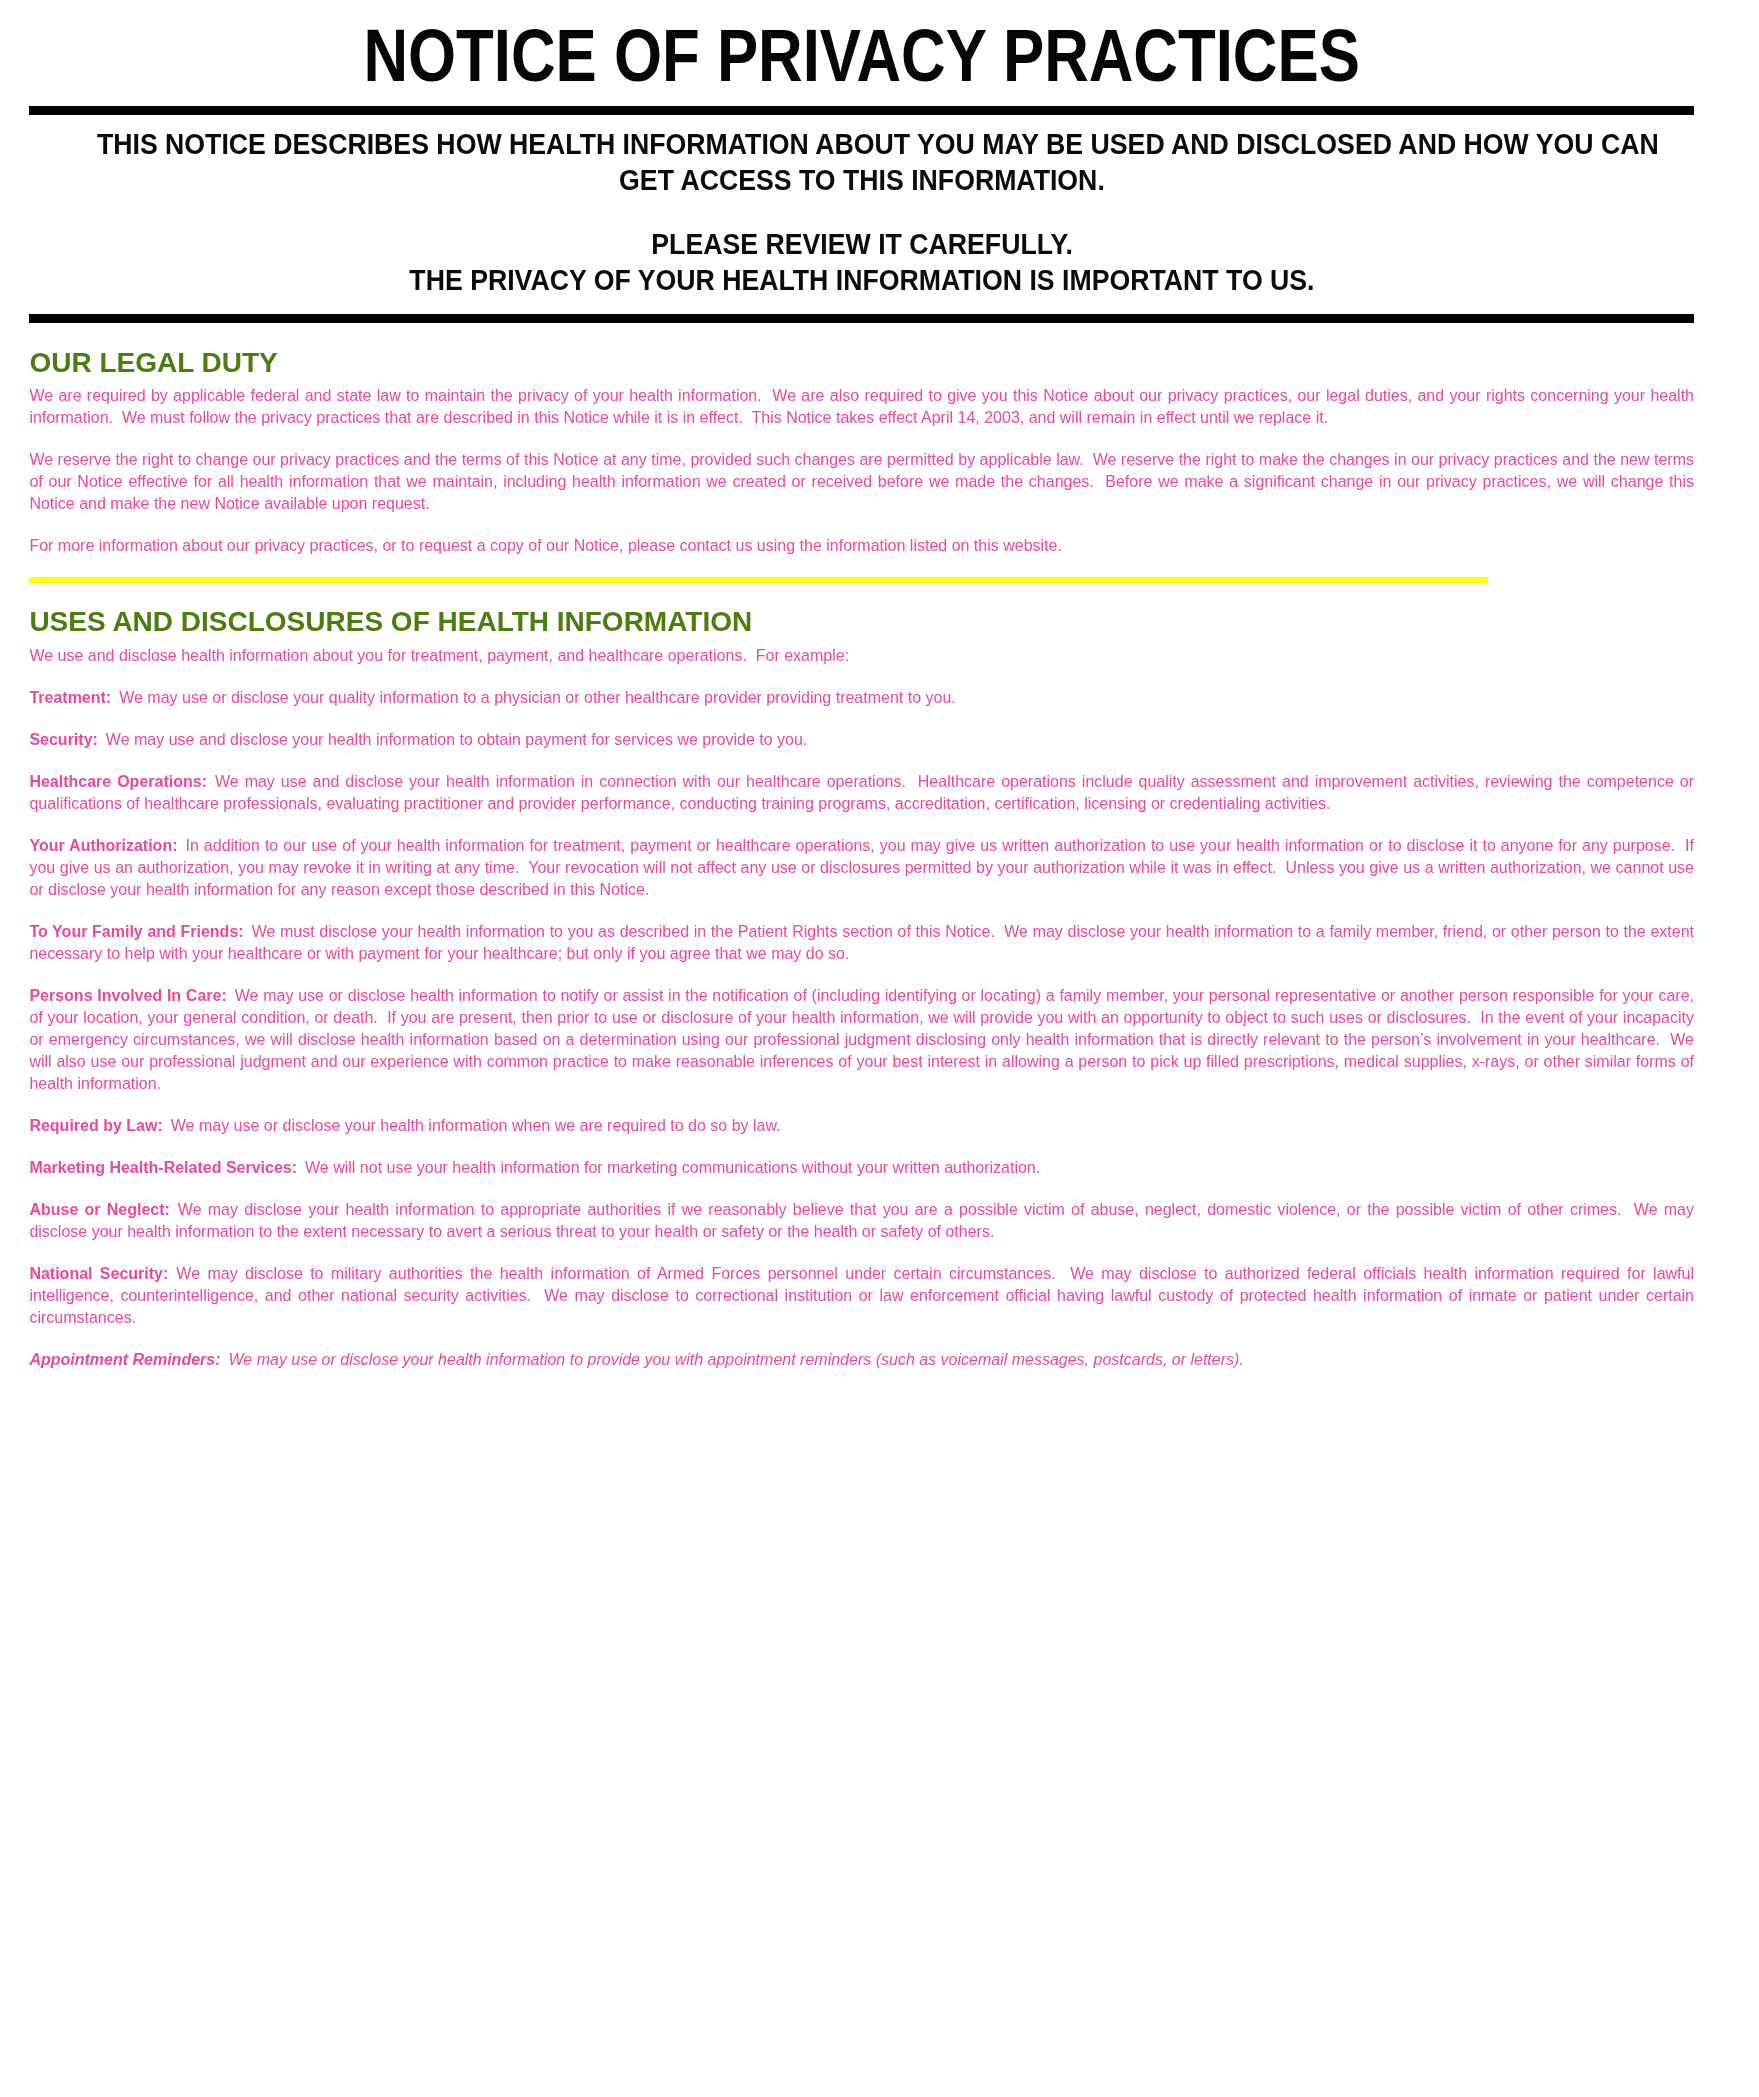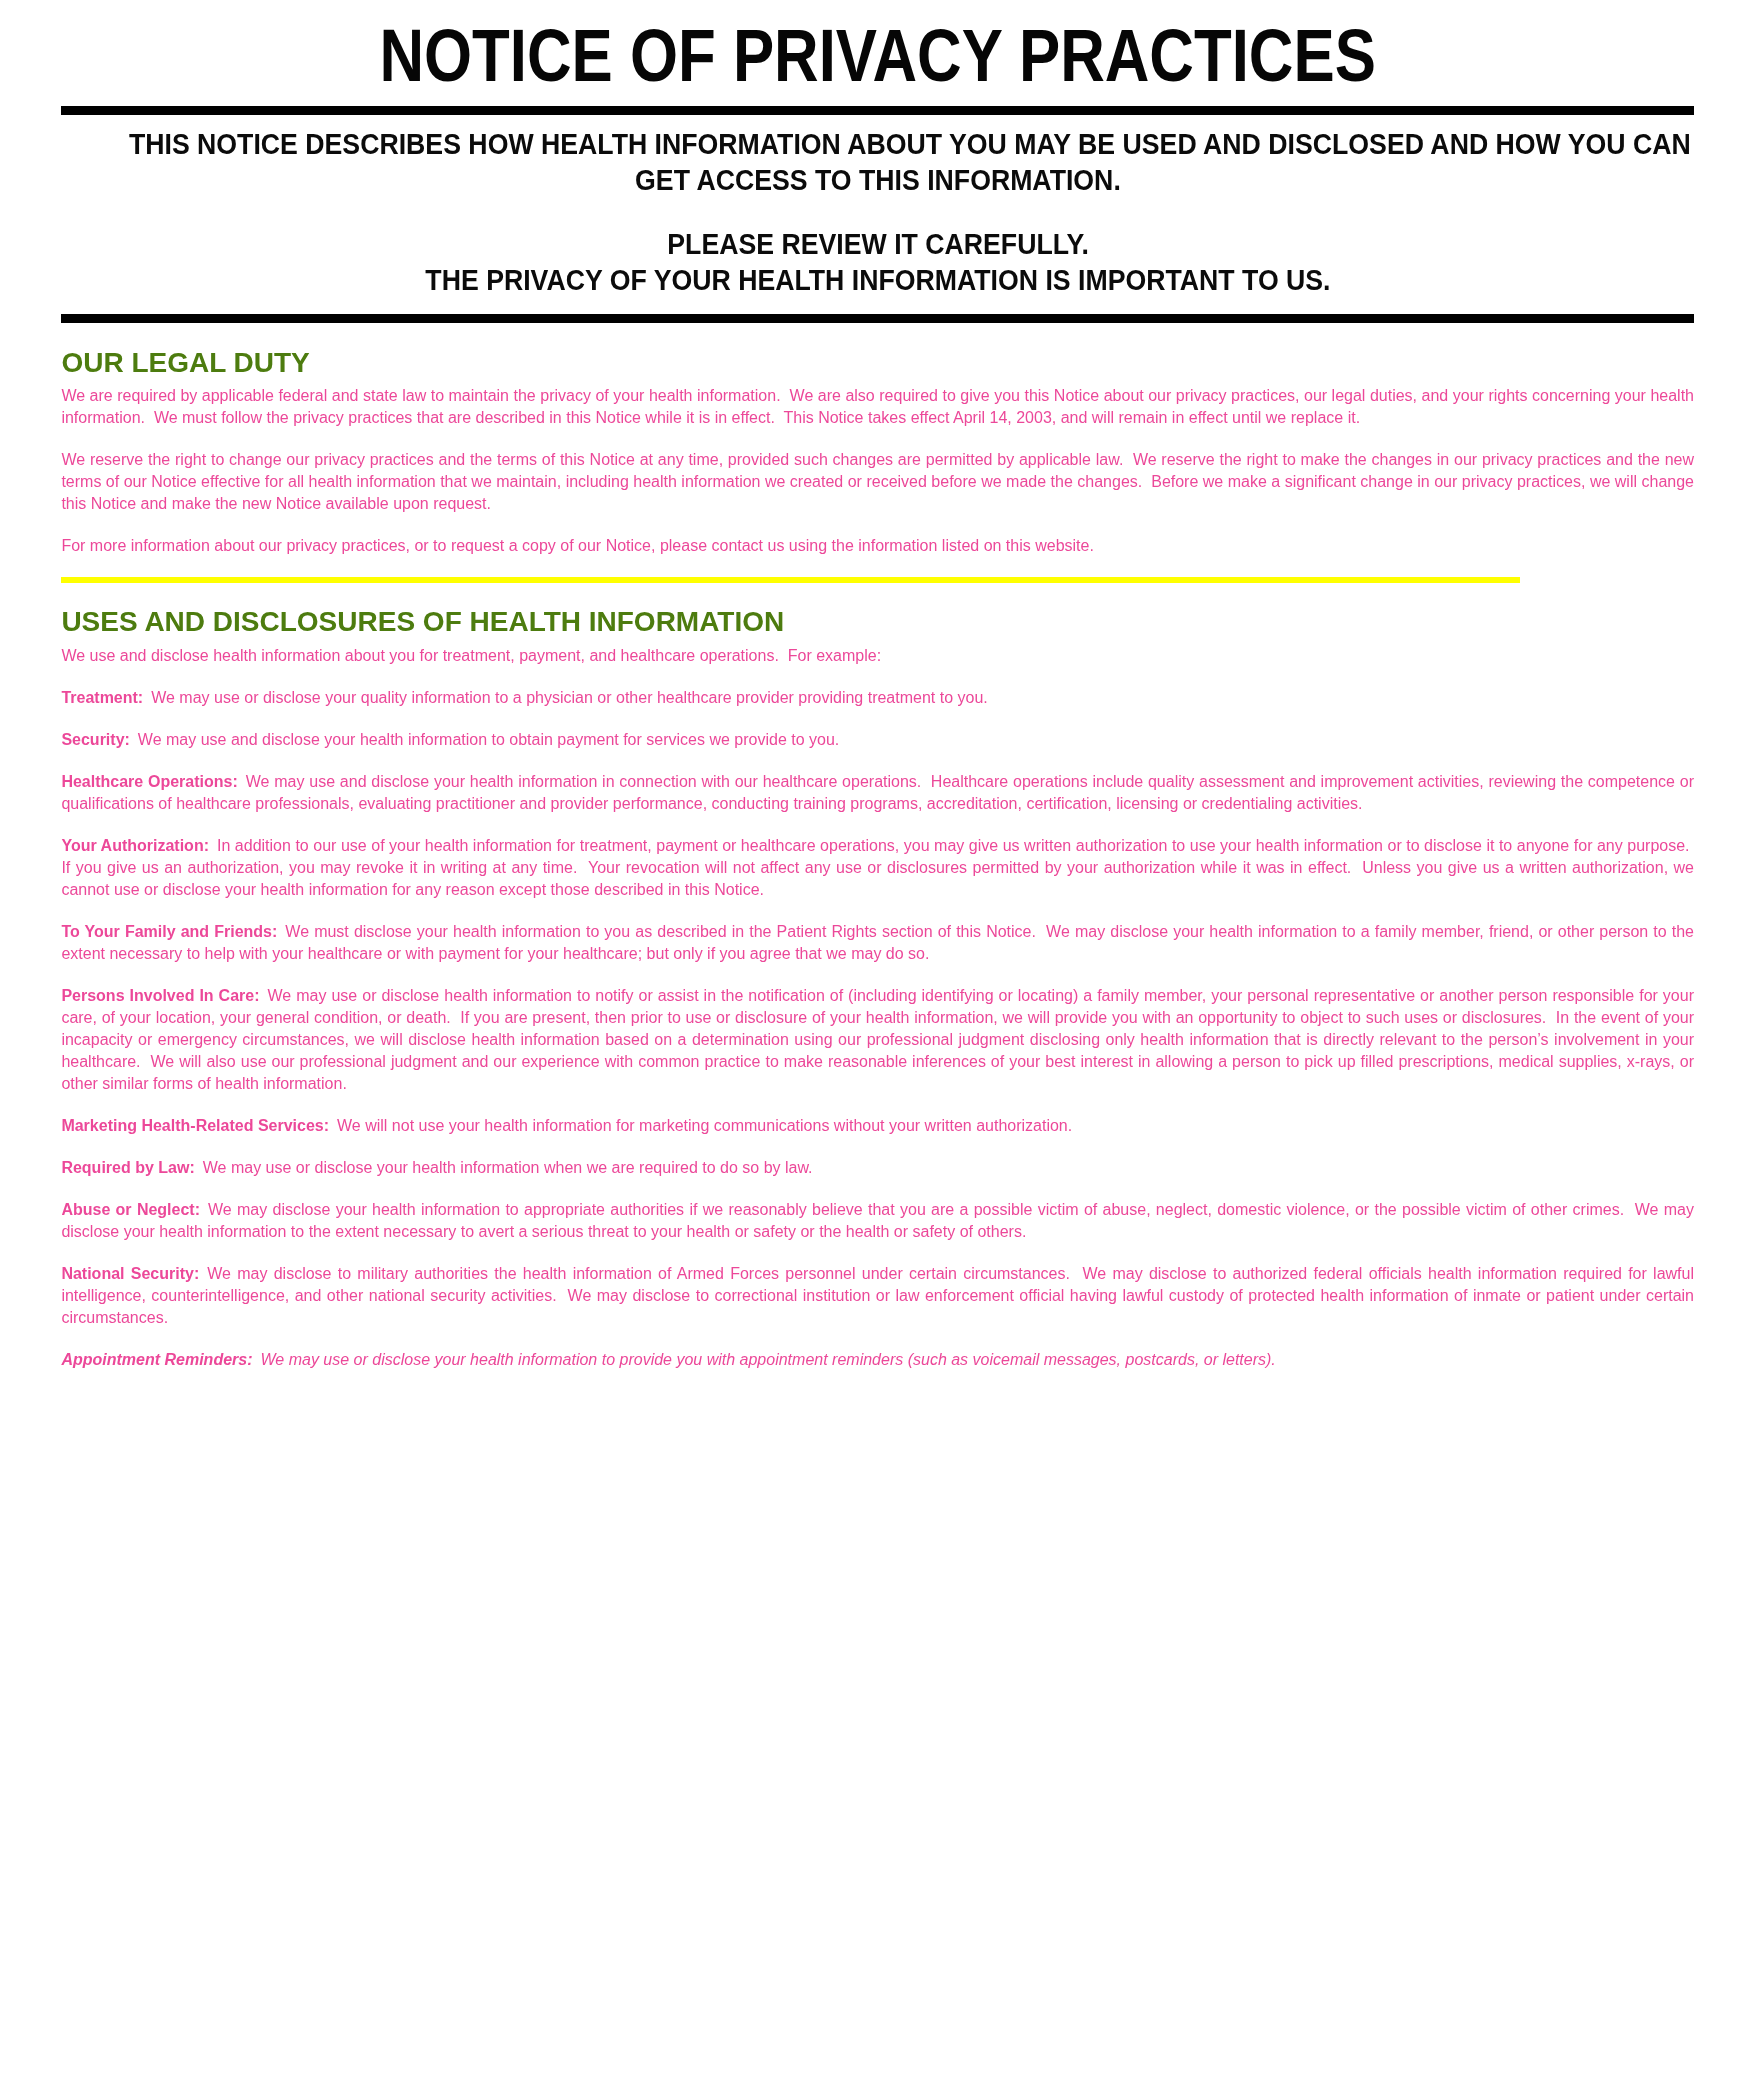--- a/index.html
+++ b/index.html
@@ -8,21 +8,20 @@
     background: #ffffff;
   }
   body {
     width: 1760px;
     font-family: "Liberation Sans", "DejaVu Sans", sans-serif;
     -webkit-font-smoothing: antialiased;
   }
   .page {
     padding: 16px 66px 44px 29.4px; 
     background: #ffffff;
-    margin-left: 32px;
   }
   .doc-title {
     font-size: 71px;
     line-height: 1.12;
     font-weight: 700;
     color: #060606;
     width: max-content;
     margin: 0 auto 10.3px auto;
     white-space: nowrap;
     transform: scale(0.87, 1.05); 
@@ -109,22 +108,22 @@
   <section>
     <h2 class="section-heading">USES AND DISCLOSURES OF HEALTH INFORMATION</h2>
     <p class="body-par">We use and disclose health information about you for treatment, payment, and healthcare operations.&nbsp; For example:</p>
     <div>
         <p class="item-par"><span class="lead">Treatment:</span><span>We may use or disclose your quality information to a physician or other healthcare provider providing treatment to you.</span></p>
         <p class="item-par"><span class="lead">Security:</span><span>We may use and disclose your health information to obtain payment for services we provide to you.</span></p>
         <p class="item-par"><span class="lead">Healthcare Operations:</span><span>We may use and disclose your health information in connection with our healthcare operations.&nbsp; Healthcare operations include quality assessment and improvement activities, reviewing the competence or qualifications of healthcare professionals, evaluating practitioner and provider performance, conducting training programs, accreditation, certification, licensing or credentialing activities.</span></p>
         <p class="item-par"><span class="lead">Your Authorization:</span><span>In addition to our use of your health information for treatment, payment or healthcare operations, you may give us written authorization to use your health information or to disclose it to anyone for any purpose.&nbsp; If you give us an authorization, you may revoke it in writing at any time.&nbsp; Your revocation will not affect any use or disclosures permitted by your authorization while it was in effect.&nbsp; Unless you give us a written authorization, we cannot use or disclose your health information for any reason except those described in this Notice.</span></p>
         <p class="item-par"><span class="lead">To Your Family and Friends:</span><span>We must disclose your health information to you as described in the Patient Rights section of this Notice.&nbsp; We may disclose your health information to a family member, friend, or other person to the extent necessary to help with your healthcare or with payment for your healthcare; but only if you agree that we may do so.</span></p>
         <p class="item-par"><span class="lead">Persons Involved In Care:</span><span>We may use or disclose health information to notify or assist in the notification of (including identifying or locating) a family member, your personal representative or another person responsible for your care, of your location, your general condition, or death.&nbsp; If you are present, then prior to use or disclosure of your health information, we will provide you with an opportunity to object to such uses or disclosures.&nbsp; In the event of your incapacity or emergency circumstances, we will disclose health information based on a determination using our professional judgment disclosing only health information that is directly relevant to the person’s involvement in your healthcare.&nbsp; We will also use our professional judgment and our experience with common practice to make reasonable inferences of your best interest in allowing a person to pick up filled prescriptions, medical supplies, x-rays, or other similar forms of health information.</span></p>
+        <p class="item-par"><span class="lead">Required by Law:</span><span>We may use or disclose your health information when we are required to do so by law.</span></p>
         <p class="item-par"><span class="lead">Marketing Health-Related Services:</span><span>We will not use your health information for marketing communications without your written authorization.</span></p>
-        <p class="item-par"><span class="lead">Required by Law:</span><span>We may use or disclose your health information when we are required to do so by law.</span></p>
         <p class="item-par"><span class="lead">Abuse or Neglect:</span><span>We may disclose your health information to appropriate authorities if we reasonably believe that you are a possible victim of abuse, neglect, domestic violence, or the possible victim of other crimes.&nbsp; We may disclose your health information to the extent necessary to avert a serious threat to your health or safety or the health or safety of others.</span></p>
         <p class="item-par"><span class="lead">National Security:</span><span>We may disclose to military authorities the health information of Armed Forces personnel under certain circumstances.&nbsp; We may disclose to authorized federal officials health information required for lawful intelligence, counterintelligence, and other national security activities.&nbsp; We may disclose to correctional institution or law enforcement official having lawful custody of protected health information of inmate or patient under certain circumstances.</span></p>
         <p class="item-par"><span class="lead">Appointment Reminders:</span><span>We may use or disclose your health information to provide you with appointment reminders (such as voicemail messages, postcards, or letters).</span></p>
       </div>
   </section>
 
 </div>
 
 
 </body></html>

